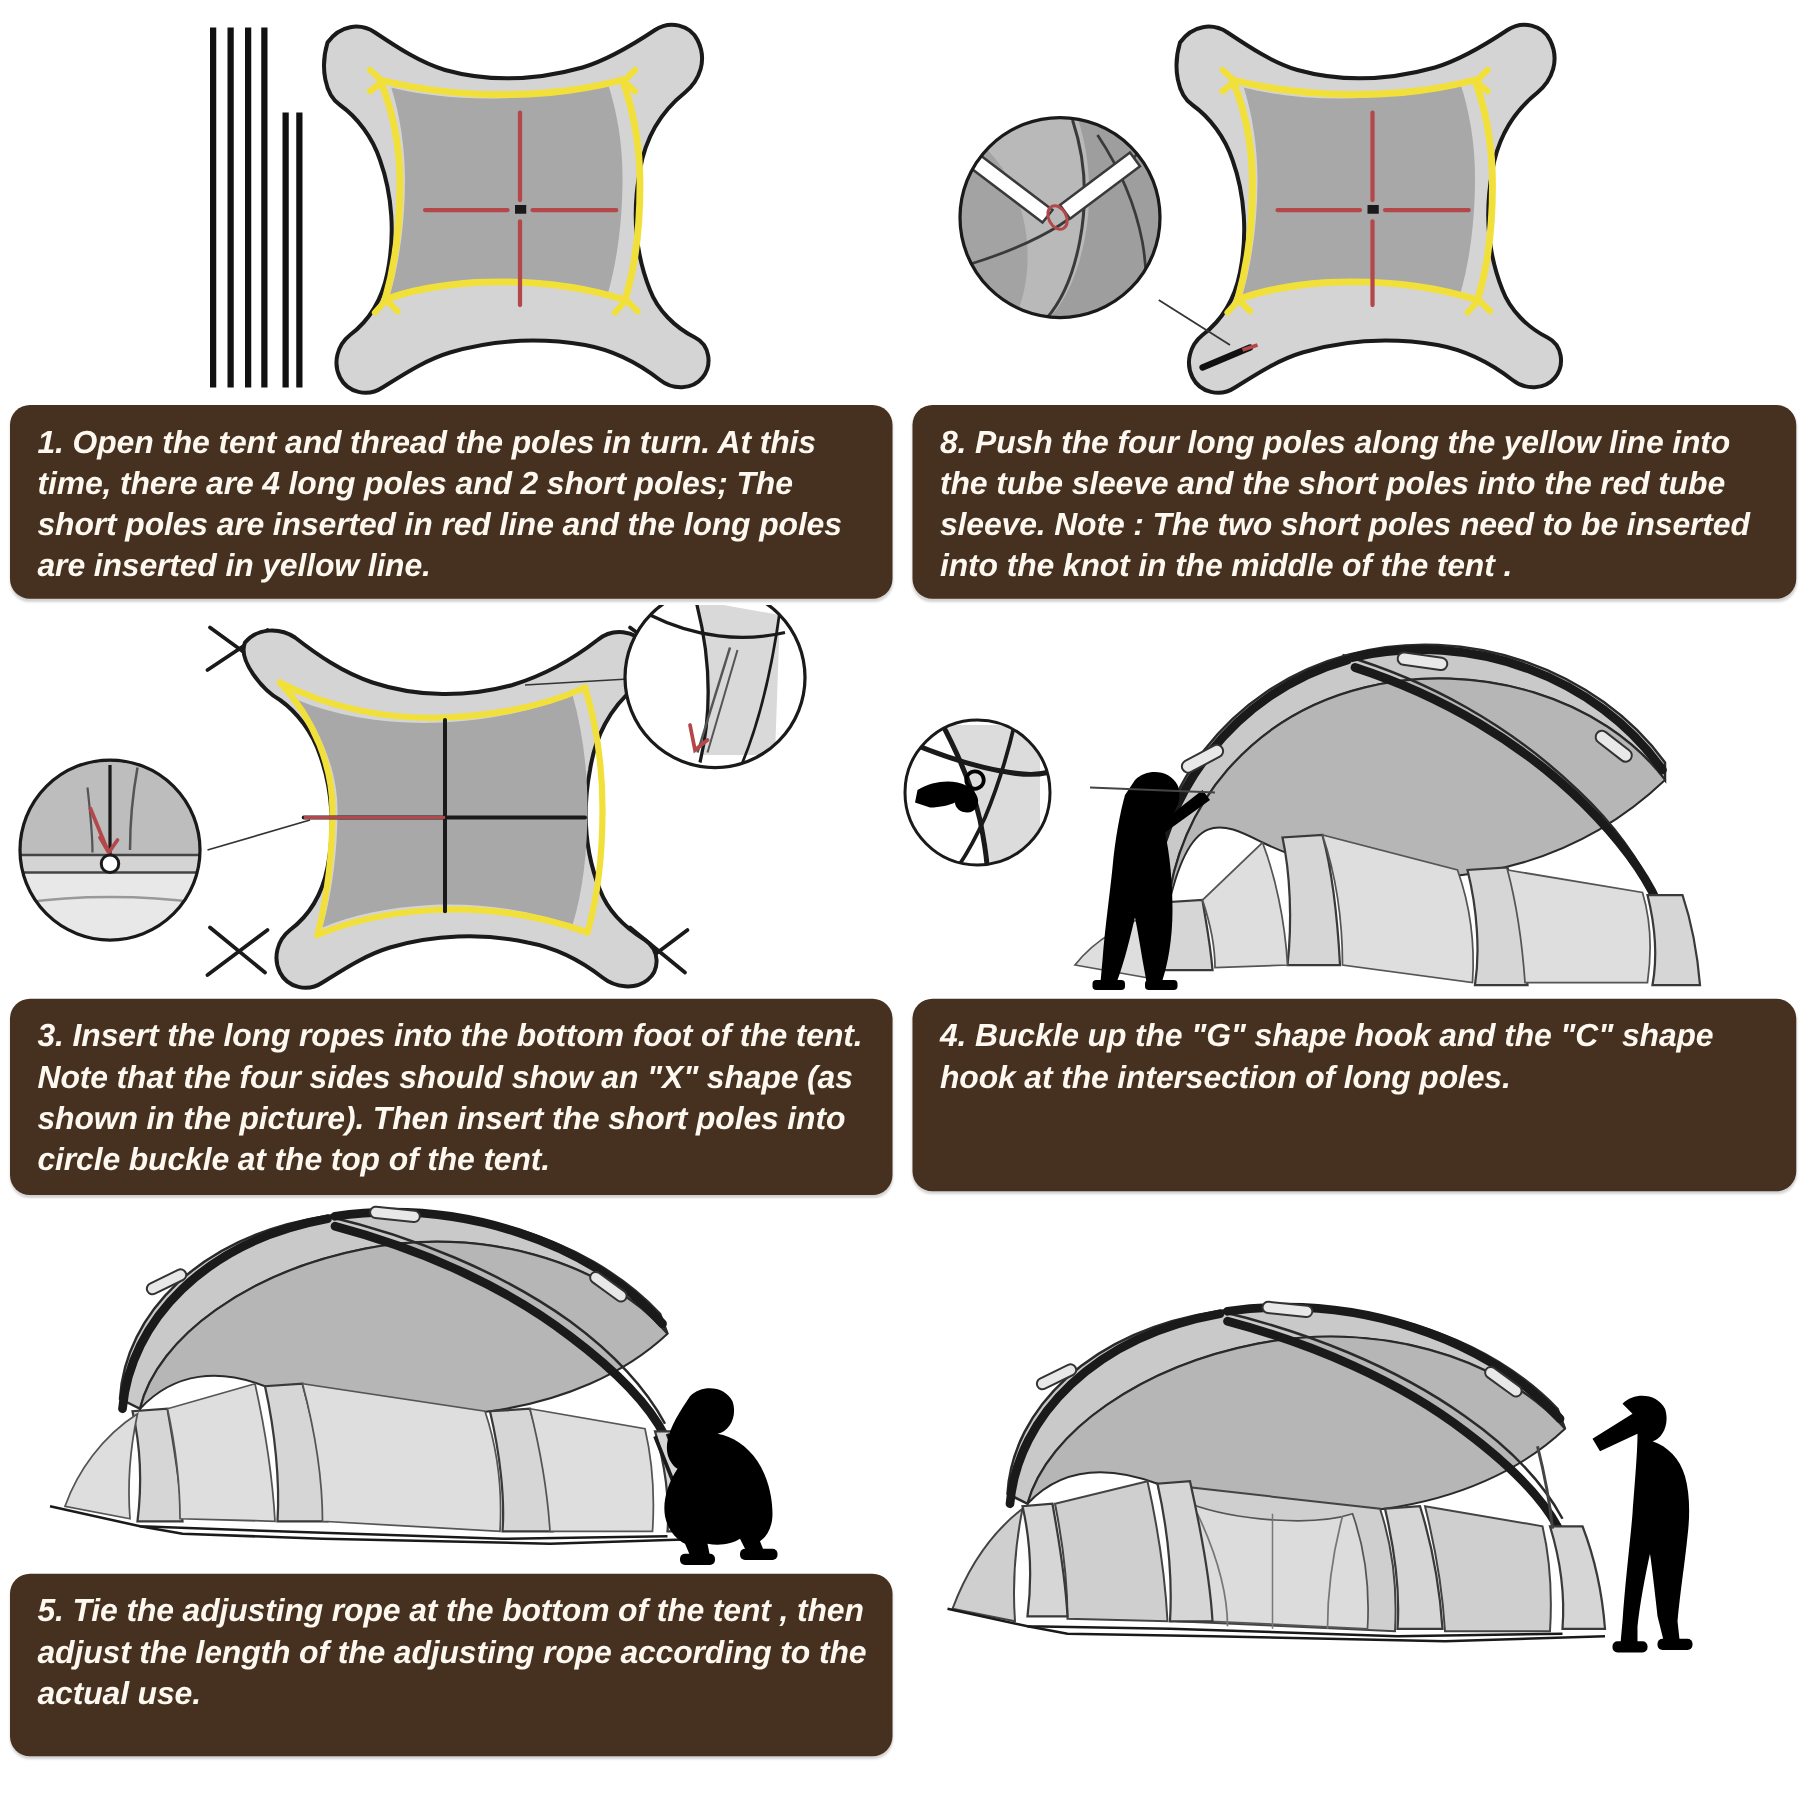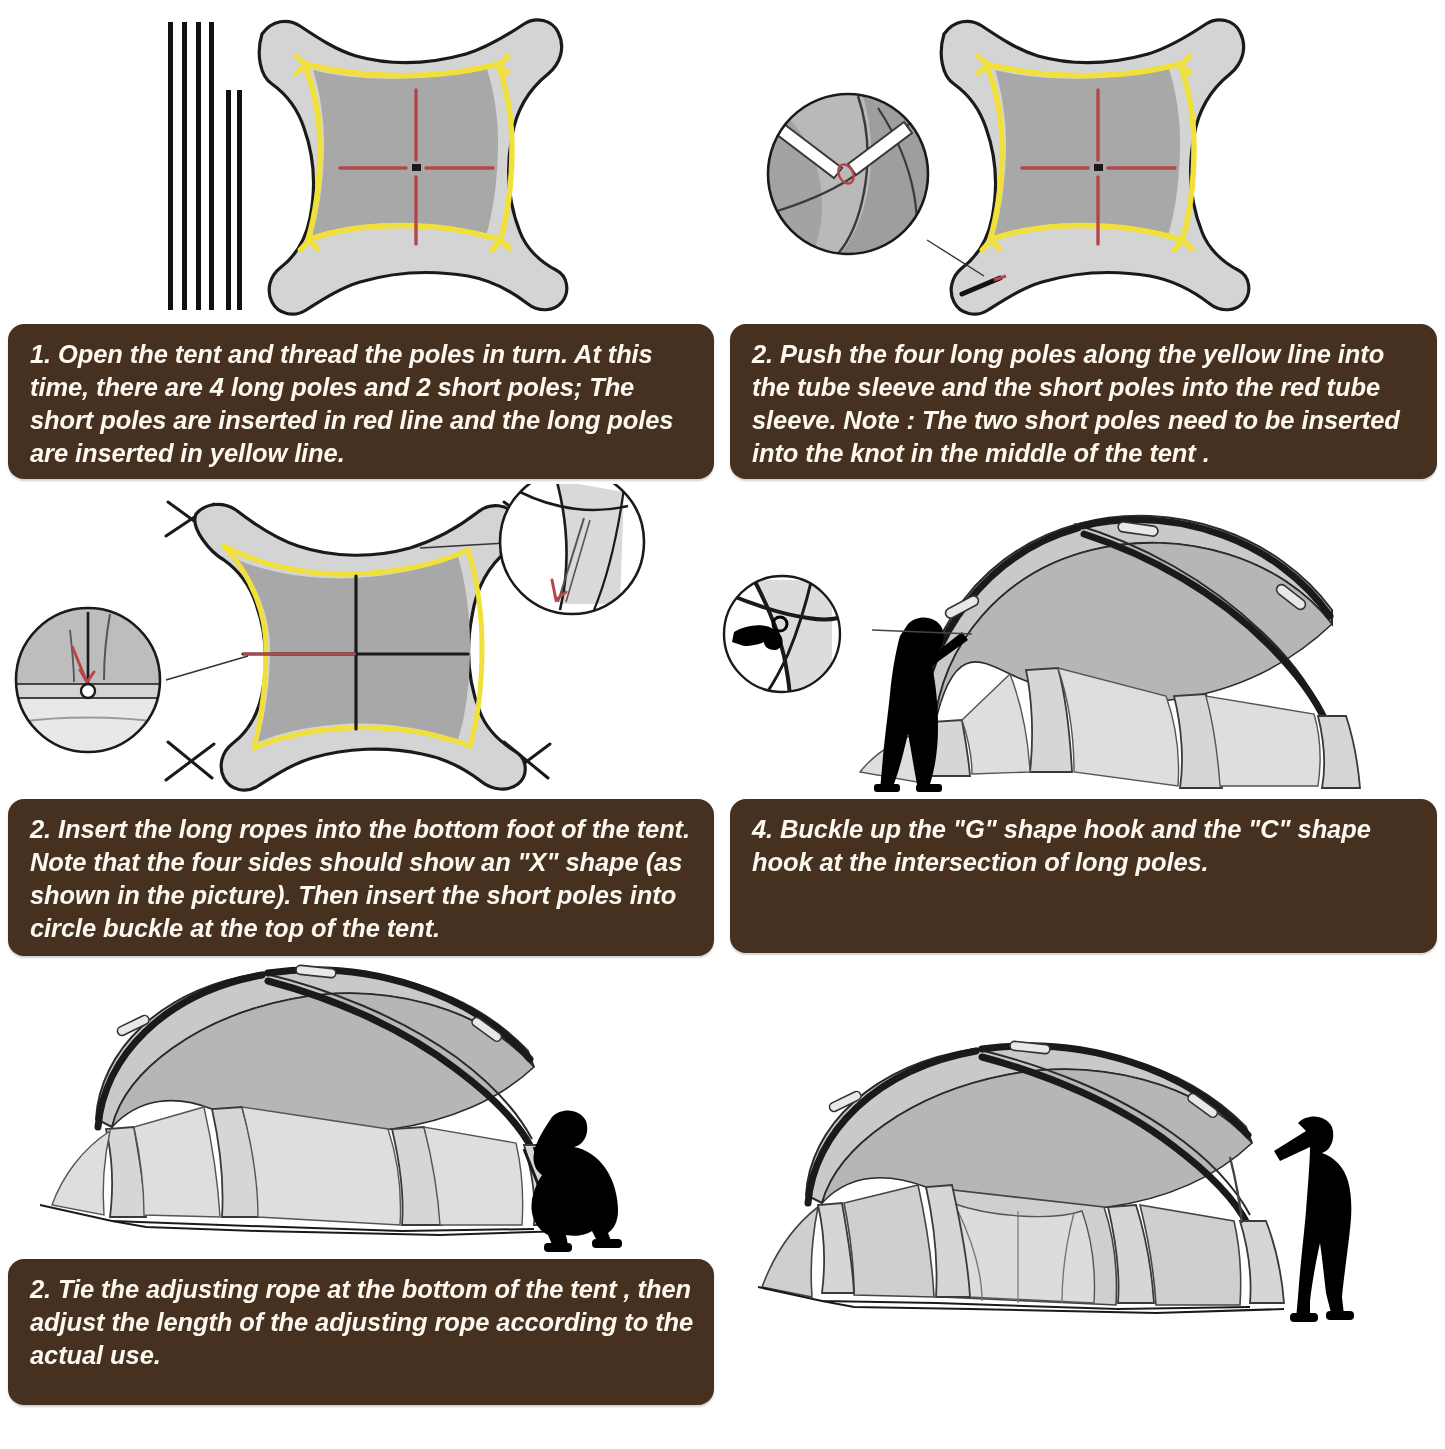--- a/index.html
+++ b/index.html
@@ -178,21 +178,21 @@
             <g stroke="#3a3a3a" stroke-width="2" fill="#ffffff">
               <path d="M62 112 L120 156 L112 166 L54 122 Z"></path>
               <path d="M182 110 L126 152 L134 163 L190 121 Z"></path>
             </g>
             <ellipse cx="124" cy="162" rx="7" ry="10" fill="none" stroke="#b4474a" stroke-width="2.4" transform="rotate(-28 124 162)"></ellipse>
           </g>
           <circle cx="126" cy="162" r="80" fill="none" stroke="#1a1a1a" stroke-width="2.6"></circle>
         </g>
       </svg>
     </div>
-    <div class="caption cap-r1">2. Push the four long poles along the yellow line into the tube sleeve and the short poles into the red tube sleeve. Note : The two short poles need to be inserted into the knot in the middle of the tent .</div>
+    <div class="caption cap-r1">8. Push the four long poles along the yellow line into the tube sleeve and the short poles into the red tube sleeve. Note : The two short poles need to be inserted into the knot in the middle of the tent .</div>
   </div>
 
   <div class="panel">
     <div class="art">
       <svg viewBox="0 0 722 315" preserveAspectRatio="xMidYMid meet">
         <g stroke="#1a1a1a" stroke-width="3" stroke-linecap="round">
           <line x1="168" y1="18" x2="212" y2="50"></line>
           <line x1="166" y1="52" x2="214" y2="20"></line>
           <line x1="504" y1="18" x2="548" y2="50"></line>
           <line x1="502" y1="52" x2="550" y2="20"></line>
@@ -261,21 +261,21 @@
             <path d="M110 130 C106 152 104 174 104 196" fill="none" stroke="#555" stroke-width="2"></path>
             <path d="M70 146 C72 164 74 182 74 198" fill="none" stroke="#555" stroke-width="1.8"></path>
             <path d="M72 162 L86 196" fill="none" stroke="#b4474a" stroke-width="3"></path>
             <path d="M80 186 L87 198 L94 188" fill="none" stroke="#b4474a" stroke-width="3" stroke-linecap="round"></path>
             <circle cx="88" cy="207" r="7" fill="#ffffff" stroke="#1a1a1a" stroke-width="2.4"></circle>
           </g>
           <circle cx="88" cy="196" r="72" fill="none" stroke="#1a1a1a" stroke-width="2.6"></circle>
         </g>
       </svg>
     </div>
-    <div class="caption cap-r2">2. Insert the long ropes into the bottom foot of the tent. Note that the four sides should show an "X" shape (as shown in the picture). Then insert the short poles into circle buckle at the top of the tent.</div>
+    <div class="caption cap-r2">3. Insert the long ropes into the bottom foot of the tent. Note that the four sides should show an "X" shape (as shown in the picture). Then insert the short poles into circle buckle at the top of the tent.</div>
   </div>
 
   <div class="panel">
     <div class="art">
       <svg viewBox="0 0 723 315" preserveAspectRatio="xMidYMid meet">
         <g>
           <path d="M196 240 C200 150 260 66 356 40 C452 14 556 52 610 126 L610 140
                    C560 74 460 44 370 66 C280 88 220 160 212 244 Z" fill="#c9c9c9" stroke="#2a2a2a" stroke-width="2"></path>
           <path d="M212 244 C220 160 280 88 370 66 C460 44 560 74 610 140
                    C570 178 520 204 462 214 C400 224 338 214 288 190
@@ -387,21 +387,21 @@
                    C618 262 614 270 608 274 L612 284 L600 288 L592 272
                    C586 276 576 278 566 276 L568 286 L554 290 L548 276
                    C540 272 534 264 532 254 C530 242 534 228 542 216
                    C536 212 532 204 534 194 C536 182 544 170 552 158 Z"></path>
           <path d="M540 246 C548 248 556 248 564 246 L566 260 L542 262 Z"></path>
           <rect x="544" y="284" width="28" height="9" rx="4"></rect>
           <rect x="592" y="280" width="30" height="9" rx="4"></rect>
         </g>
       </svg>
     </div>
-    <div class="caption cap-r3">2. Tie the adjusting rope at the bottom of the tent , then adjust the length of the adjusting rope according to the actual use.</div>
+    <div class="caption cap-r3">5. Tie the adjusting rope at the bottom of the tent , then adjust the length of the adjusting rope according to the actual use.</div>
   </div>
 
   <div class="panel">
     <div class="art">
       <svg viewBox="0 0 723 300" preserveAspectRatio="xMidYMid meet">
         <g>
           <path d="M84 160 C88 92 150 30 252 14 C354 -2 462 28 524 92 L530 108
                    C476 48 376 22 284 40 C192 58 116 110 100 168 Z" fill="#c9c9c9" stroke="#2a2a2a" stroke-width="2"></path>
           <path d="M100 168 C116 110 192 58 284 40 C376 22 476 48 530 108
                    C494 142 444 164 386 172 C322 180 258 172 204 152

